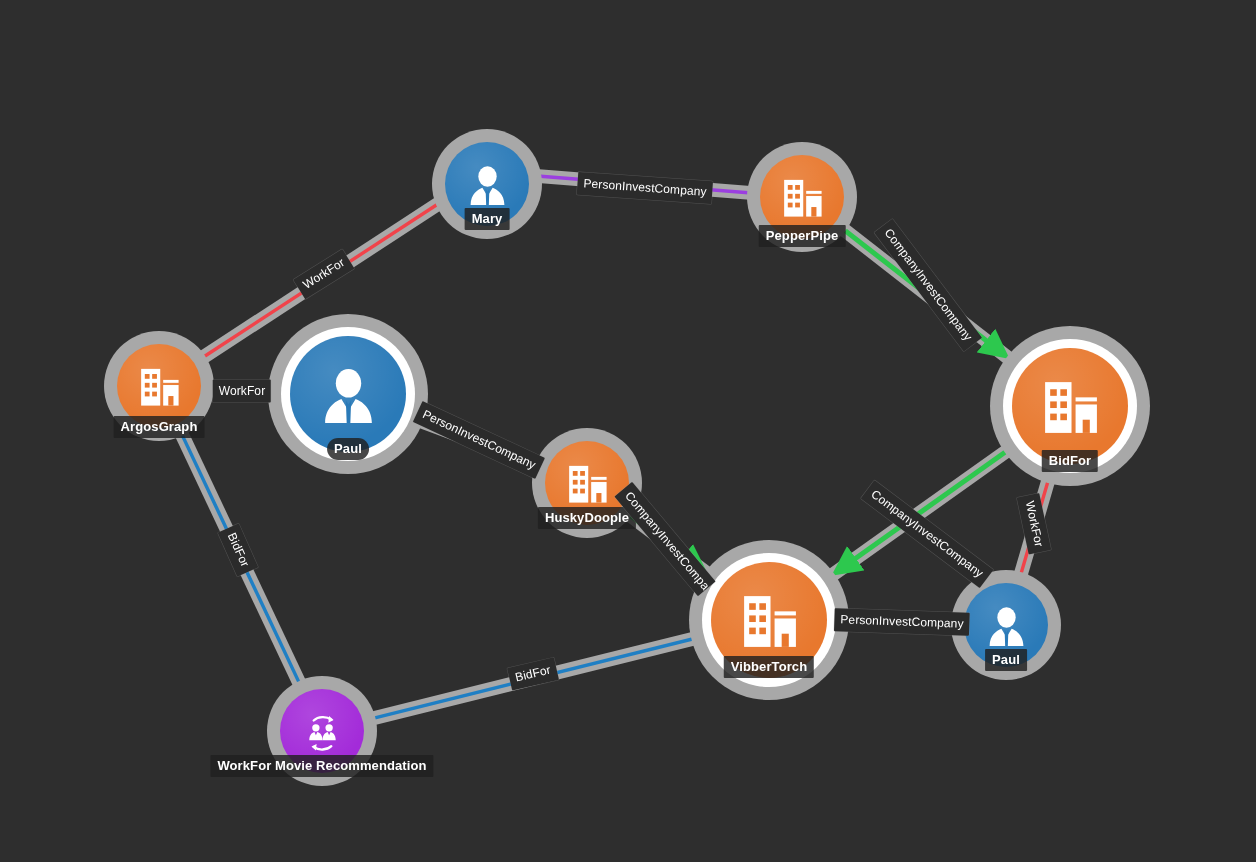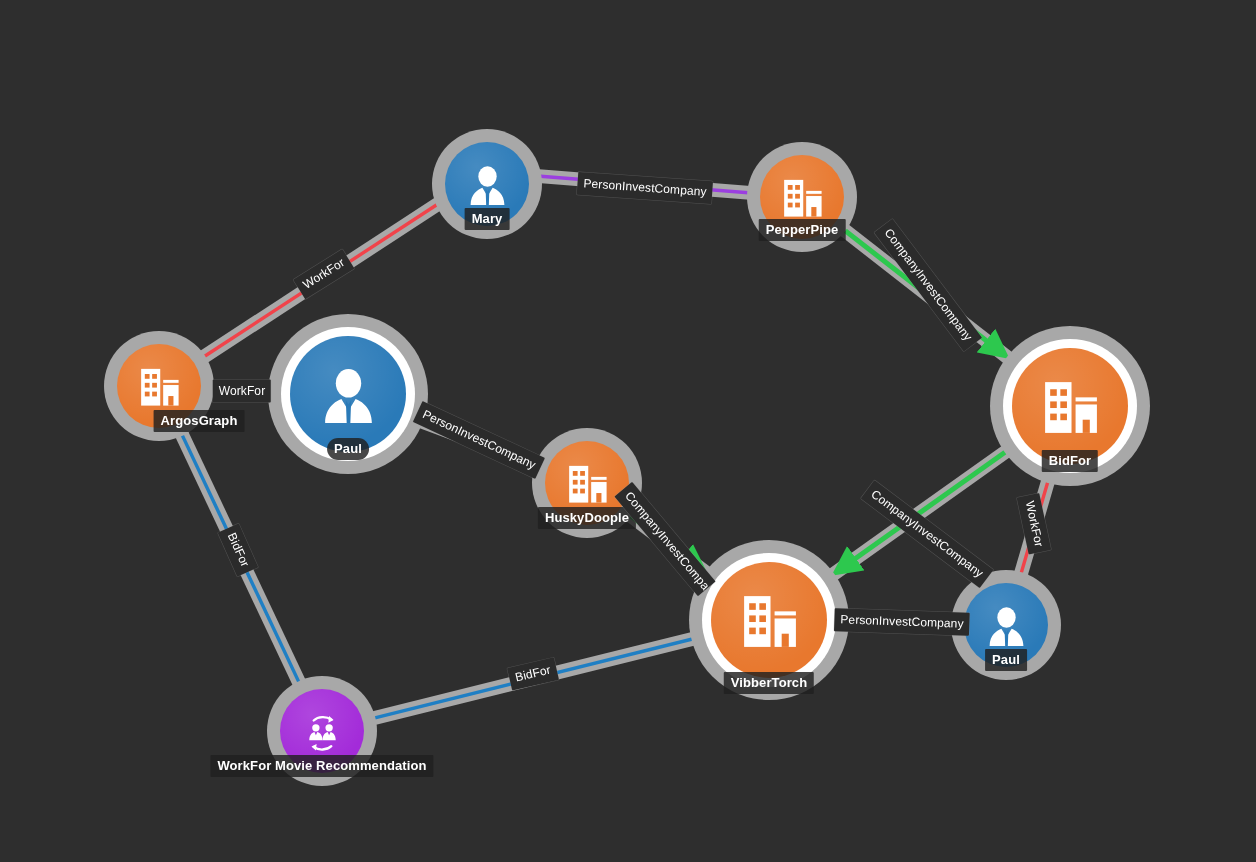--- a/index.html
+++ b/index.html
@@ -150,21 +150,21 @@
               <rect x="12" y="27" width="6.5" height="6.5" fill="#e8782e"></rect>
               <rect x="22" y="27" width="6.5" height="6.5" fill="#e8782e"></rect>
               <rect x="12" y="39" width="6.5" height="6.5" fill="#e8782e"></rect>
               <rect x="22" y="39" width="6.5" height="6.5" fill="#e8782e"></rect>
               <rect x="37" y="23" width="21" height="4" fill="#fff"></rect>
               <rect x="37" y="30" width="21" height="28" fill="#fff"></rect>
               <rect x="44" y="45" width="7" height="13" fill="#e8782e"></rect>
             </svg>
           </span>
         </div>
-        <div class="node-label" style="top: 77px;">PepperPipe</div>
+        <div class="node-label" style="top: 83px;">PepperPipe</div>
       </div>
       <div class="node" style="left: 1070px; top: 406px; width: 160px; height: 160px;">
         <div class="node-ring" style="width: 160px; height: 160px; background: rgb(168, 168, 168);"></div>
         <div class="node-halo" style="width: 134px; height: 134px;"></div>
         <div class="node-core" style="width: 116px; height: 116px; background: radial-gradient(circle at 38% 30%, rgba(255, 255, 255, 0.13), rgba(255, 255, 255, 0) 70%) rgb(232, 120, 46);">
           <span>
             <svg width="65" height="65" viewBox="0 0 64 64" aria-hidden="true">
               <rect x="7" y="8" width="26" height="50" fill="#fff"></rect>
               <rect x="12" y="15" width="6.5" height="6.5" fill="#e8782e"></rect>
               <rect x="22" y="15" width="6.5" height="6.5" fill="#e8782e"></rect>
@@ -191,21 +191,21 @@
               <rect x="12" y="27" width="6.5" height="6.5" fill="#e8782e"></rect>
               <rect x="22" y="27" width="6.5" height="6.5" fill="#e8782e"></rect>
               <rect x="12" y="39" width="6.5" height="6.5" fill="#e8782e"></rect>
               <rect x="22" y="39" width="6.5" height="6.5" fill="#e8782e"></rect>
               <rect x="37" y="23" width="21" height="4" fill="#fff"></rect>
               <rect x="37" y="30" width="21" height="28" fill="#fff"></rect>
               <rect x="44" y="45" width="7" height="13" fill="#e8782e"></rect>
             </svg>
           </span>
         </div>
-        <div class="node-label" style="top: 79px; margin-left: 40px;">ArgosGraph</div>
+        <div class="node-label" style="top: 85px;">ArgosGraph</div>
       </div>
       <div class="node" style="left: 348px; top: 394px; width: 160px; height: 160px;">
         <div class="node-ring" style="width: 160px; height: 160px; background: rgb(168, 168, 168);"></div>
         <div class="node-halo" style="width: 134px; height: 134px;"></div>
         <div class="node-core" style="width: 116px; height: 116px; background: radial-gradient(circle at 38% 30%, rgba(255, 255, 255, 0.13), rgba(255, 255, 255, 0) 70%) rgb(42, 122, 184);">
           <span>
             <svg width="65" height="65" viewBox="0 0 64 64" aria-hidden="true">
               <ellipse cx="32" cy="21" rx="12.5" ry="14" fill="#fff"></ellipse>
               <path d="M9 60 C9 45 19.5 38.5 25 36.5 L32 48 L39 36.5 C44.5 38.5 55 45 55 60 Z" fill="#fff"></path>
               <path d="M29.4 37.6 L32 41.8 L34.6 37.6 L33.8 60 L30.2 60 Z" fill="#2a7ab8"></path>
@@ -246,21 +246,21 @@
               <rect x="12" y="27" width="6.5" height="6.5" fill="#e8782e"></rect>
               <rect x="22" y="27" width="6.5" height="6.5" fill="#e8782e"></rect>
               <rect x="12" y="39" width="6.5" height="6.5" fill="#e8782e"></rect>
               <rect x="22" y="39" width="6.5" height="6.5" fill="#e8782e"></rect>
               <rect x="37" y="23" width="21" height="4" fill="#fff"></rect>
               <rect x="37" y="30" width="21" height="28" fill="#fff"></rect>
               <rect x="44" y="45" width="7" height="13" fill="#e8782e"></rect>
             </svg>
           </span>
         </div>
-        <div class="node-label" style="top: 132px;">VibberTorch</div>
+        <div class="node-label" style="top: 116px;">VibberTorch</div>
       </div>
       <div class="node" style="left: 1006px; top: 625px; width: 110px; height: 110px;">
         <div class="node-ring" style="width: 110px; height: 110px; background: rgb(168, 168, 168);"></div>
         <div class="node-core" style="width: 84px; height: 84px; background: radial-gradient(circle at 38% 30%, rgba(255, 255, 255, 0.13), rgba(255, 255, 255, 0) 70%) rgb(42, 122, 184);">
           <span>
             <svg width="47" height="47" viewBox="0 0 64 64" aria-hidden="true">
               <ellipse cx="32" cy="21" rx="12.5" ry="14" fill="#fff"></ellipse>
               <path d="M9 60 C9 45 19.5 38.5 25 36.5 L32 48 L39 36.5 C44.5 38.5 55 45 55 60 Z" fill="#fff"></path>
               <path d="M29.4 37.6 L32 41.8 L34.6 37.6 L33.8 60 L30.2 60 Z" fill="#2a7ab8"></path>
             </svg>

